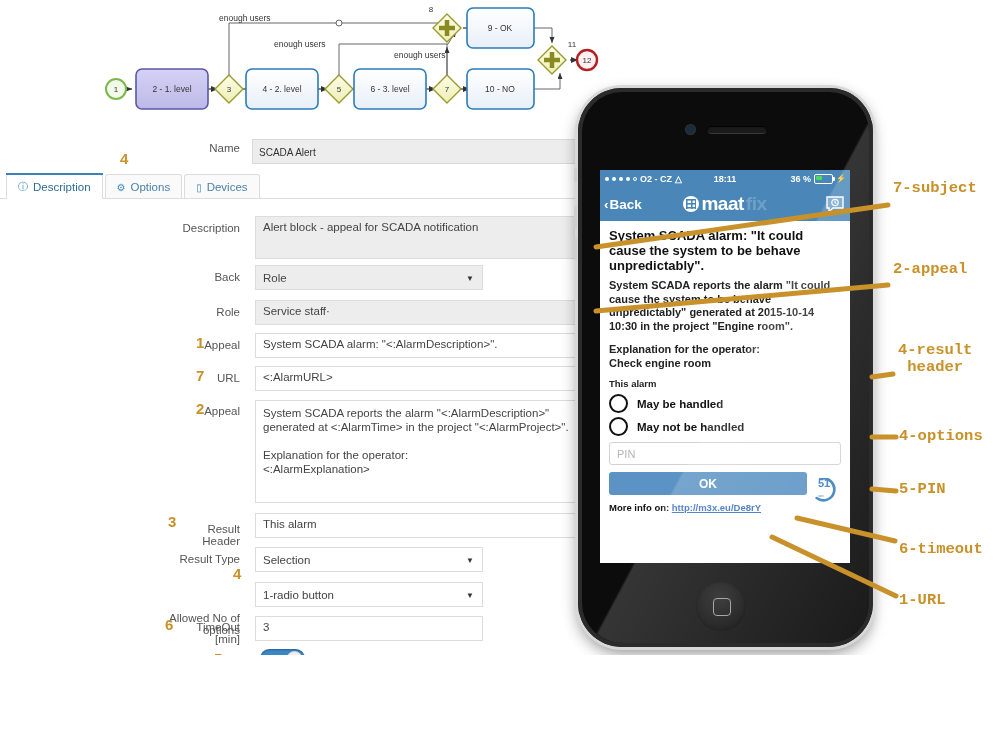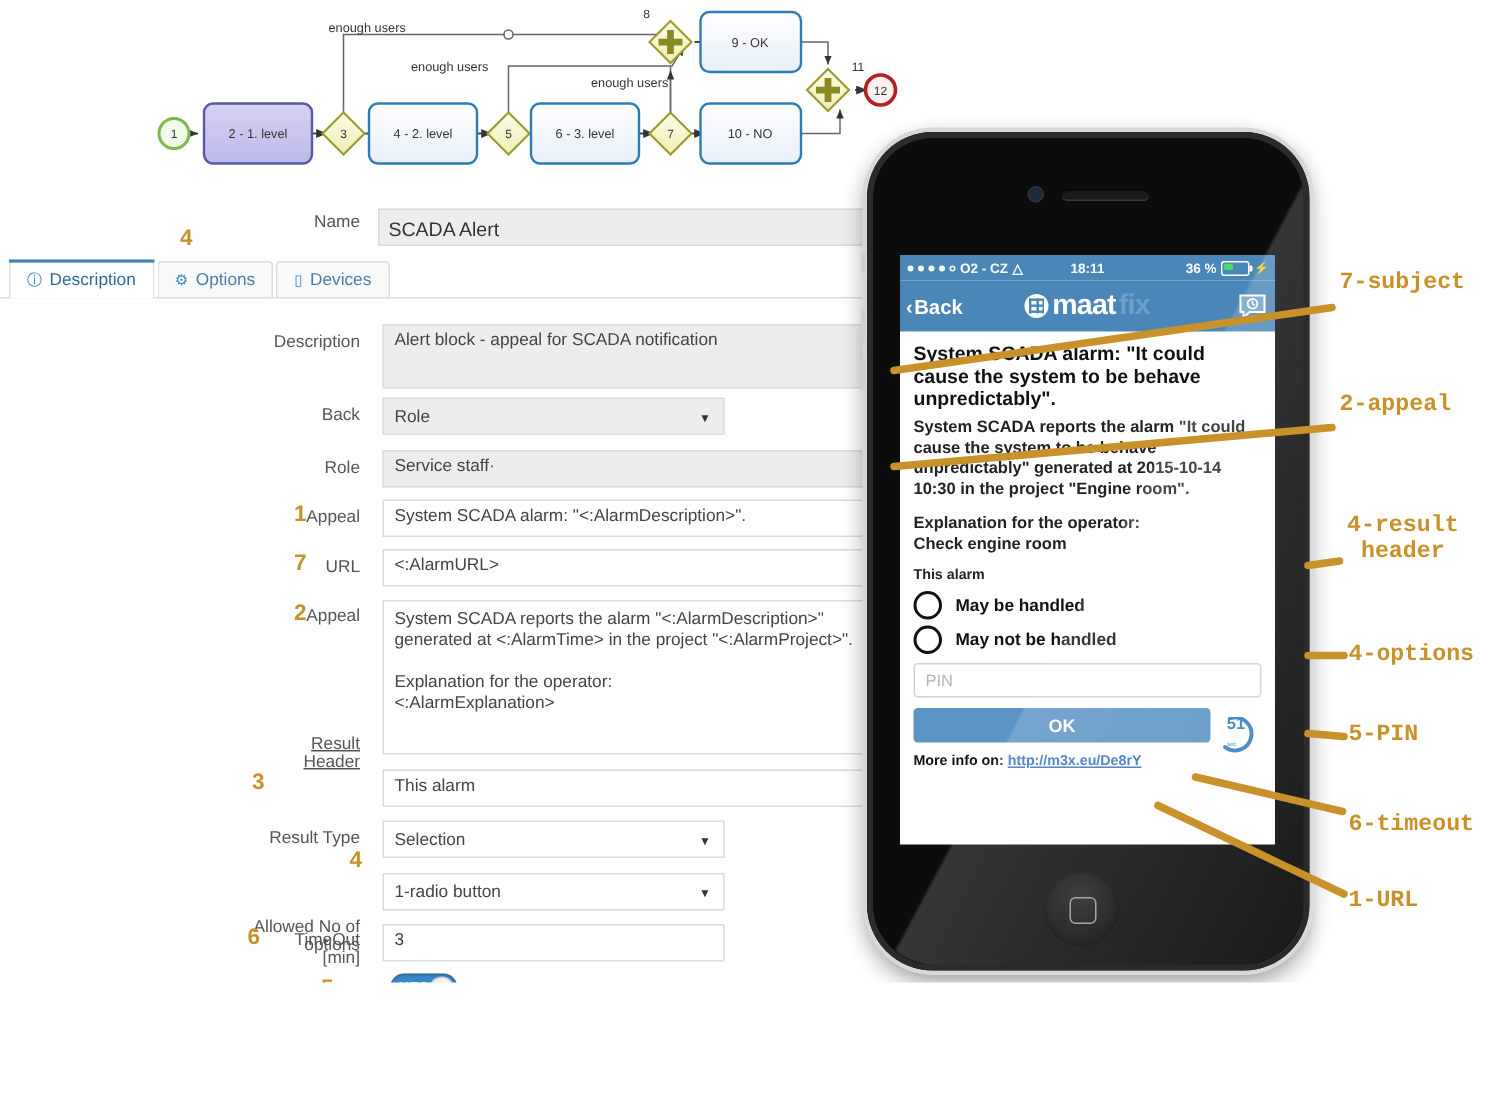--- a/index.html
+++ b/index.html
@@ -11,21 +11,21 @@
   #diagram svg{position:absolute;left:0;top:0;}
   .dg-label{font-family:"Liberation Sans",sans-serif;font-size:8.5px;fill:#333;}
   .dg-boxtext{font-family:"Liberation Sans",sans-serif;font-size:8.5px;fill:#333;}
   .dg-num{font-family:"Liberation Sans",sans-serif;font-size:8px;fill:#333;}
   .fnum{position:absolute;color:#c8912a;font-weight:bold;font-size:15px;
         font-family:"Liberation Sans",sans-serif;}
 
   
   #name-label{position:absolute;left:170px;top:142px;width:70px;text-align:right;font-size:11.5px;color:#555;}
   #name-input{position:absolute;left:252px;top:139px;width:400px;height:25px;
-              background:#ededed;border:1px solid #dadada;font-size:13px;color:#333;
+              background:#ededed;border:1px solid #dadada;font-size:10px;color:#333;
               line-height:25px;padding:0 6px;box-sizing:border-box;}
 
   
   #tabs{position:absolute;left:6px;top:172px;height:27px;display:flex;align-items:flex-end;}
   #tabs-underline{position:absolute;left:0;top:198px;width:600px;height:1px;background:#ddd;}
   .tab{height:25px;border:1px solid #ddd;border-bottom:none;background:#fafafa;
        display:flex;align-items:center;gap:5px;padding:0 11px;font-size:11.5px;color:#4a7fa8;
        border-radius:3px 3px 0 0;margin-right:2px;box-sizing:border-box;}
   .tab.active{background:#fff;color:#2f6a97;border-color:#ddd;position:relative;z-index:3;}
   .tab.active:after{content:"";position:absolute;left:-1px;right:-1px;top:-2px;height:2px;background:#3a82b8;}
@@ -296,21 +296,21 @@
 <div class="fld w" style="left:255px;top:366px;width:330px;height:25px;">&lt;:AlarmURL&gt;</div>
 
 <div class="fnum" style="left:196px;top:400px;">2</div>
 <div class="lbl" style="left:180px;top:405px;width:60px;">Appeal</div>
 <div class="fld w" style="left:255px;top:400px;width:330px;height:103px;white-space:pre-wrap;line-height:14px;padding:5px 7px;">System SCADA reports the alarm "&lt;:AlarmDescription&gt;" generated at &lt;:AlarmTime&gt; in the project "&lt;:AlarmProject&gt;".
 
 Explanation for the operator:
 &lt;:AlarmExplanation&gt;</div>
 
 <div class="fnum" style="left:168px;top:513px;">3</div>
-<div class="lbl" style="left:183px;top:490px;width:57px;text-decoration:underline;">Result Header</div>
+<div class="lbl" style="left:183px;top:523px;width:57px;">Result Header</div>
 <div class="fld w" style="left:255px;top:513px;width:330px;height:25px;">This alarm</div>
 
 <div class="lbl" style="left:170px;top:553px;width:70px;">Result Type</div>
 <div class="sel white" style="left:255px;top:547px;width:228px;background:#fff;">
   <span>Selection</span>
   <span class="caret">▼</span>
 </div>
 
 <div class="fnum" style="left:233px;top:565px;">4</div>
 <div class="lbl" style="left:140px;top:588px;width:100px;margin-top:24px;">Allowed No of options</div>

